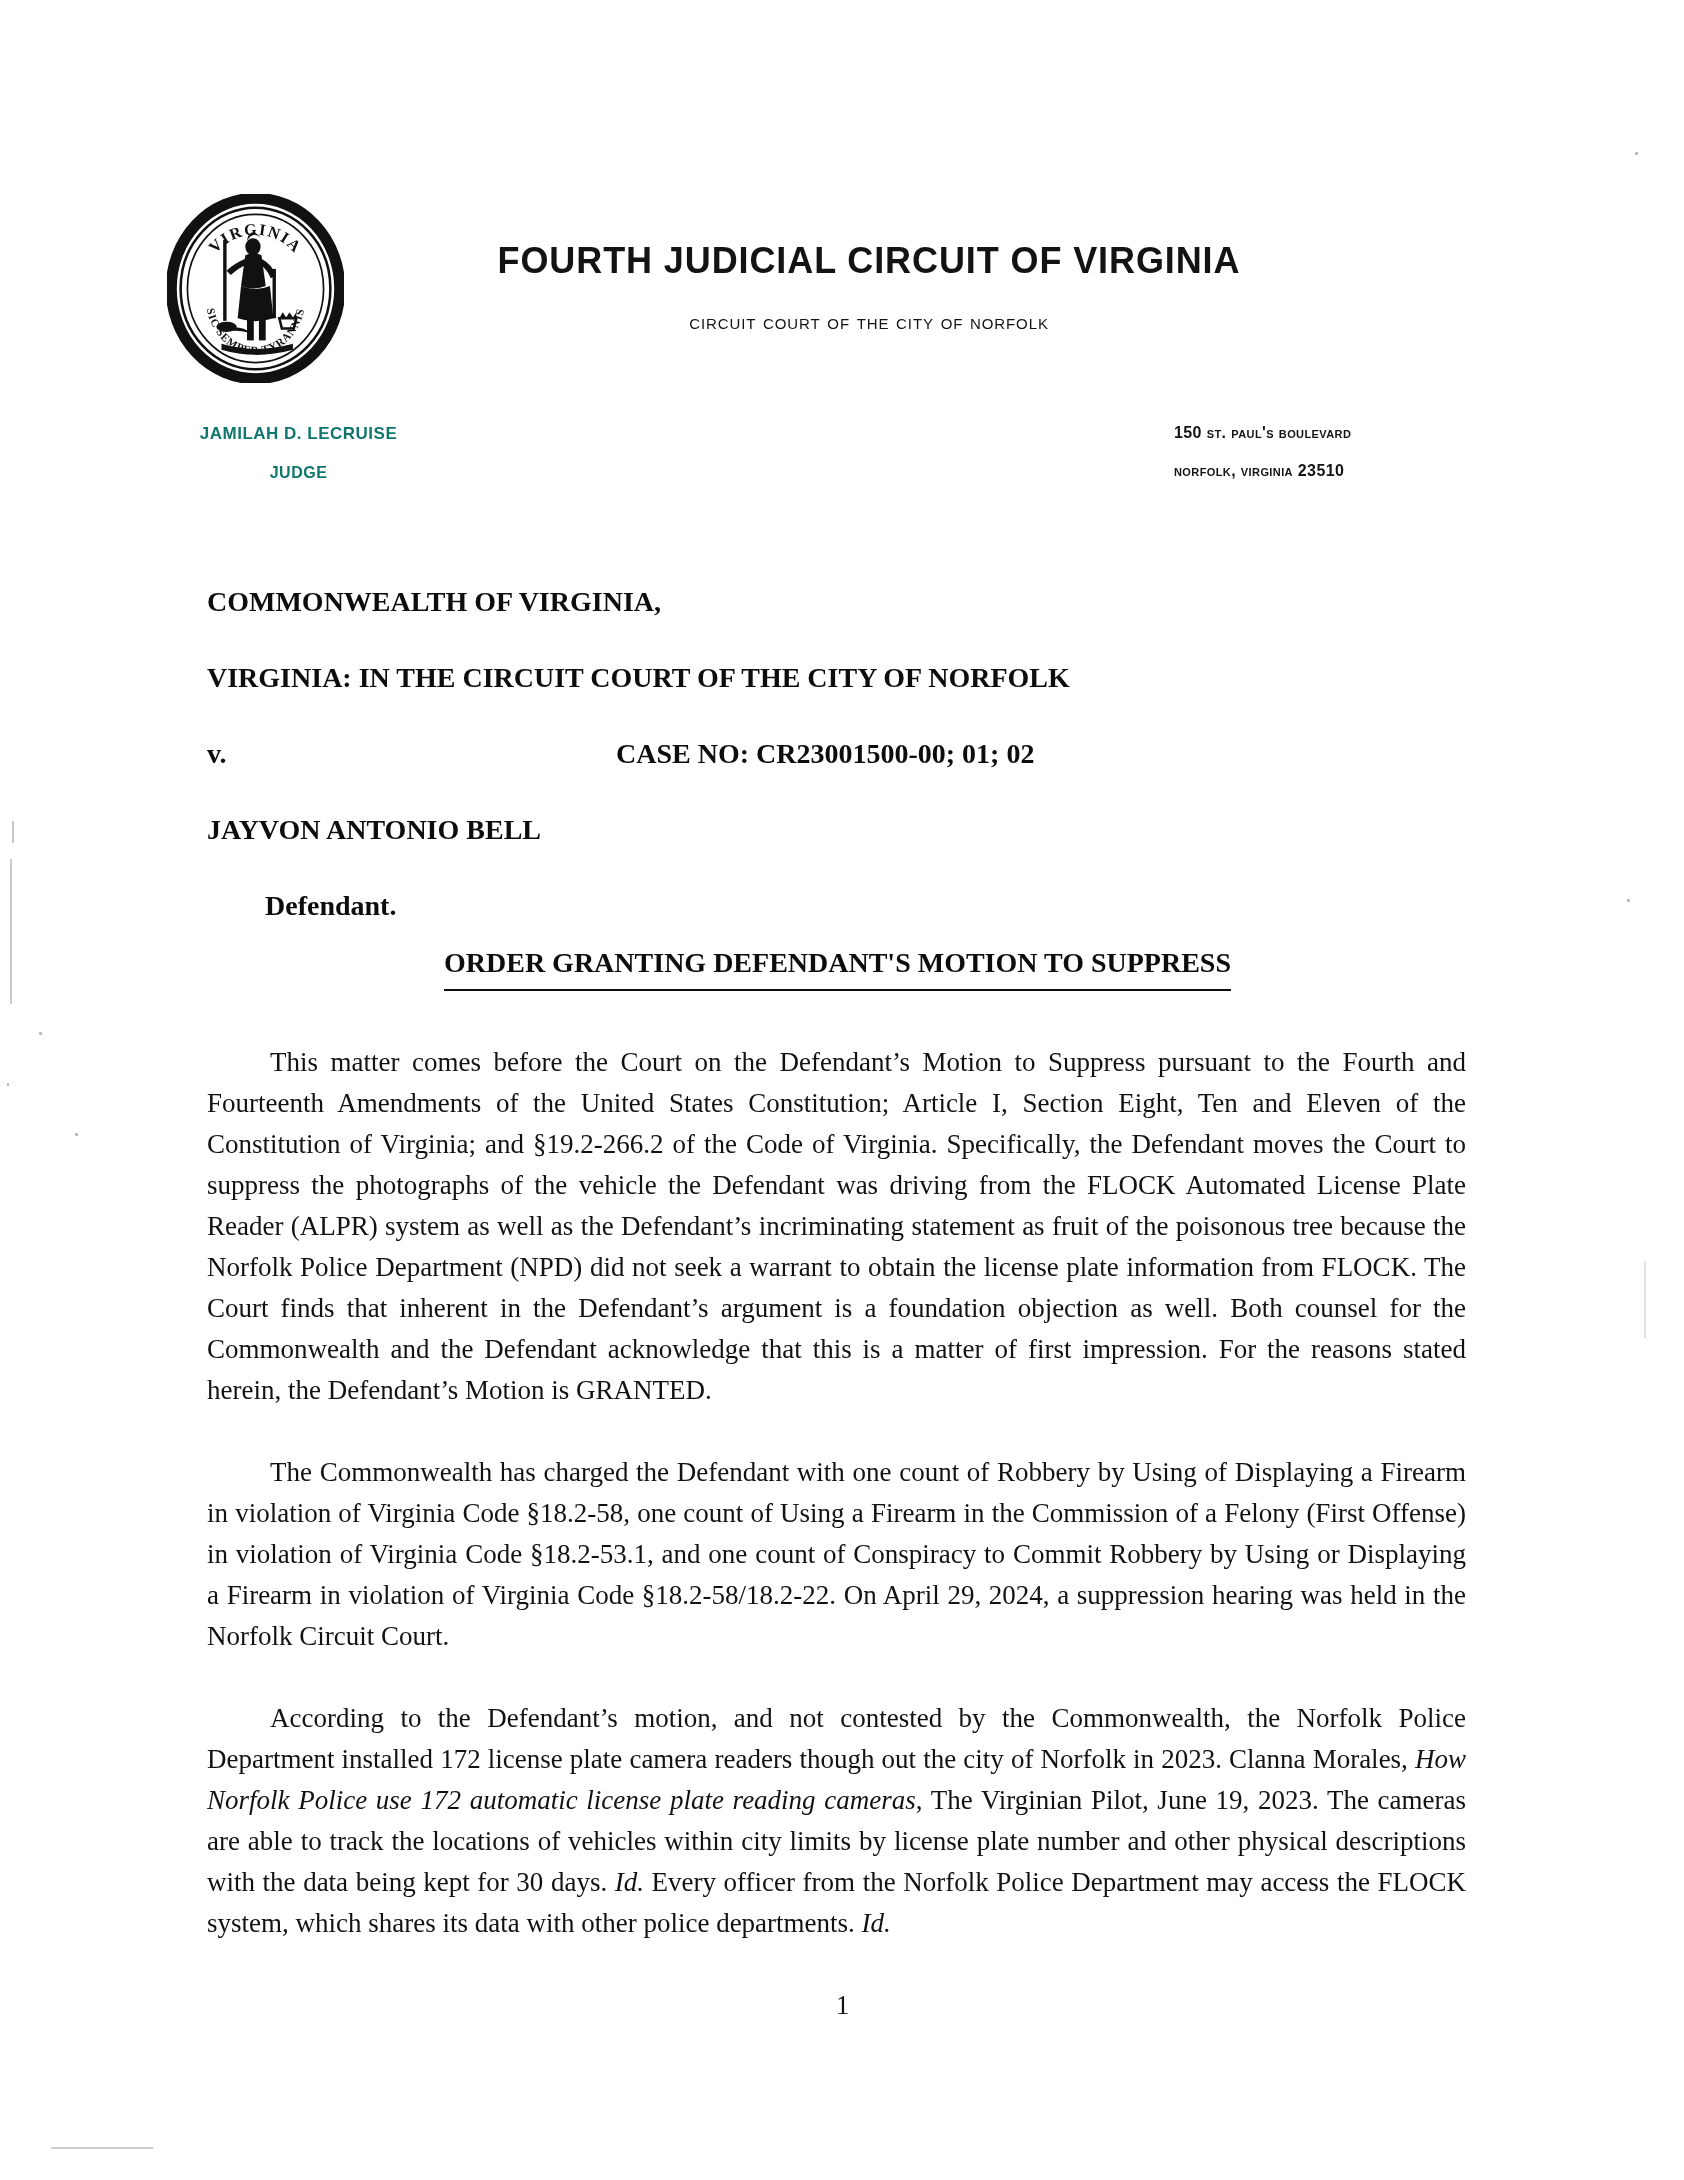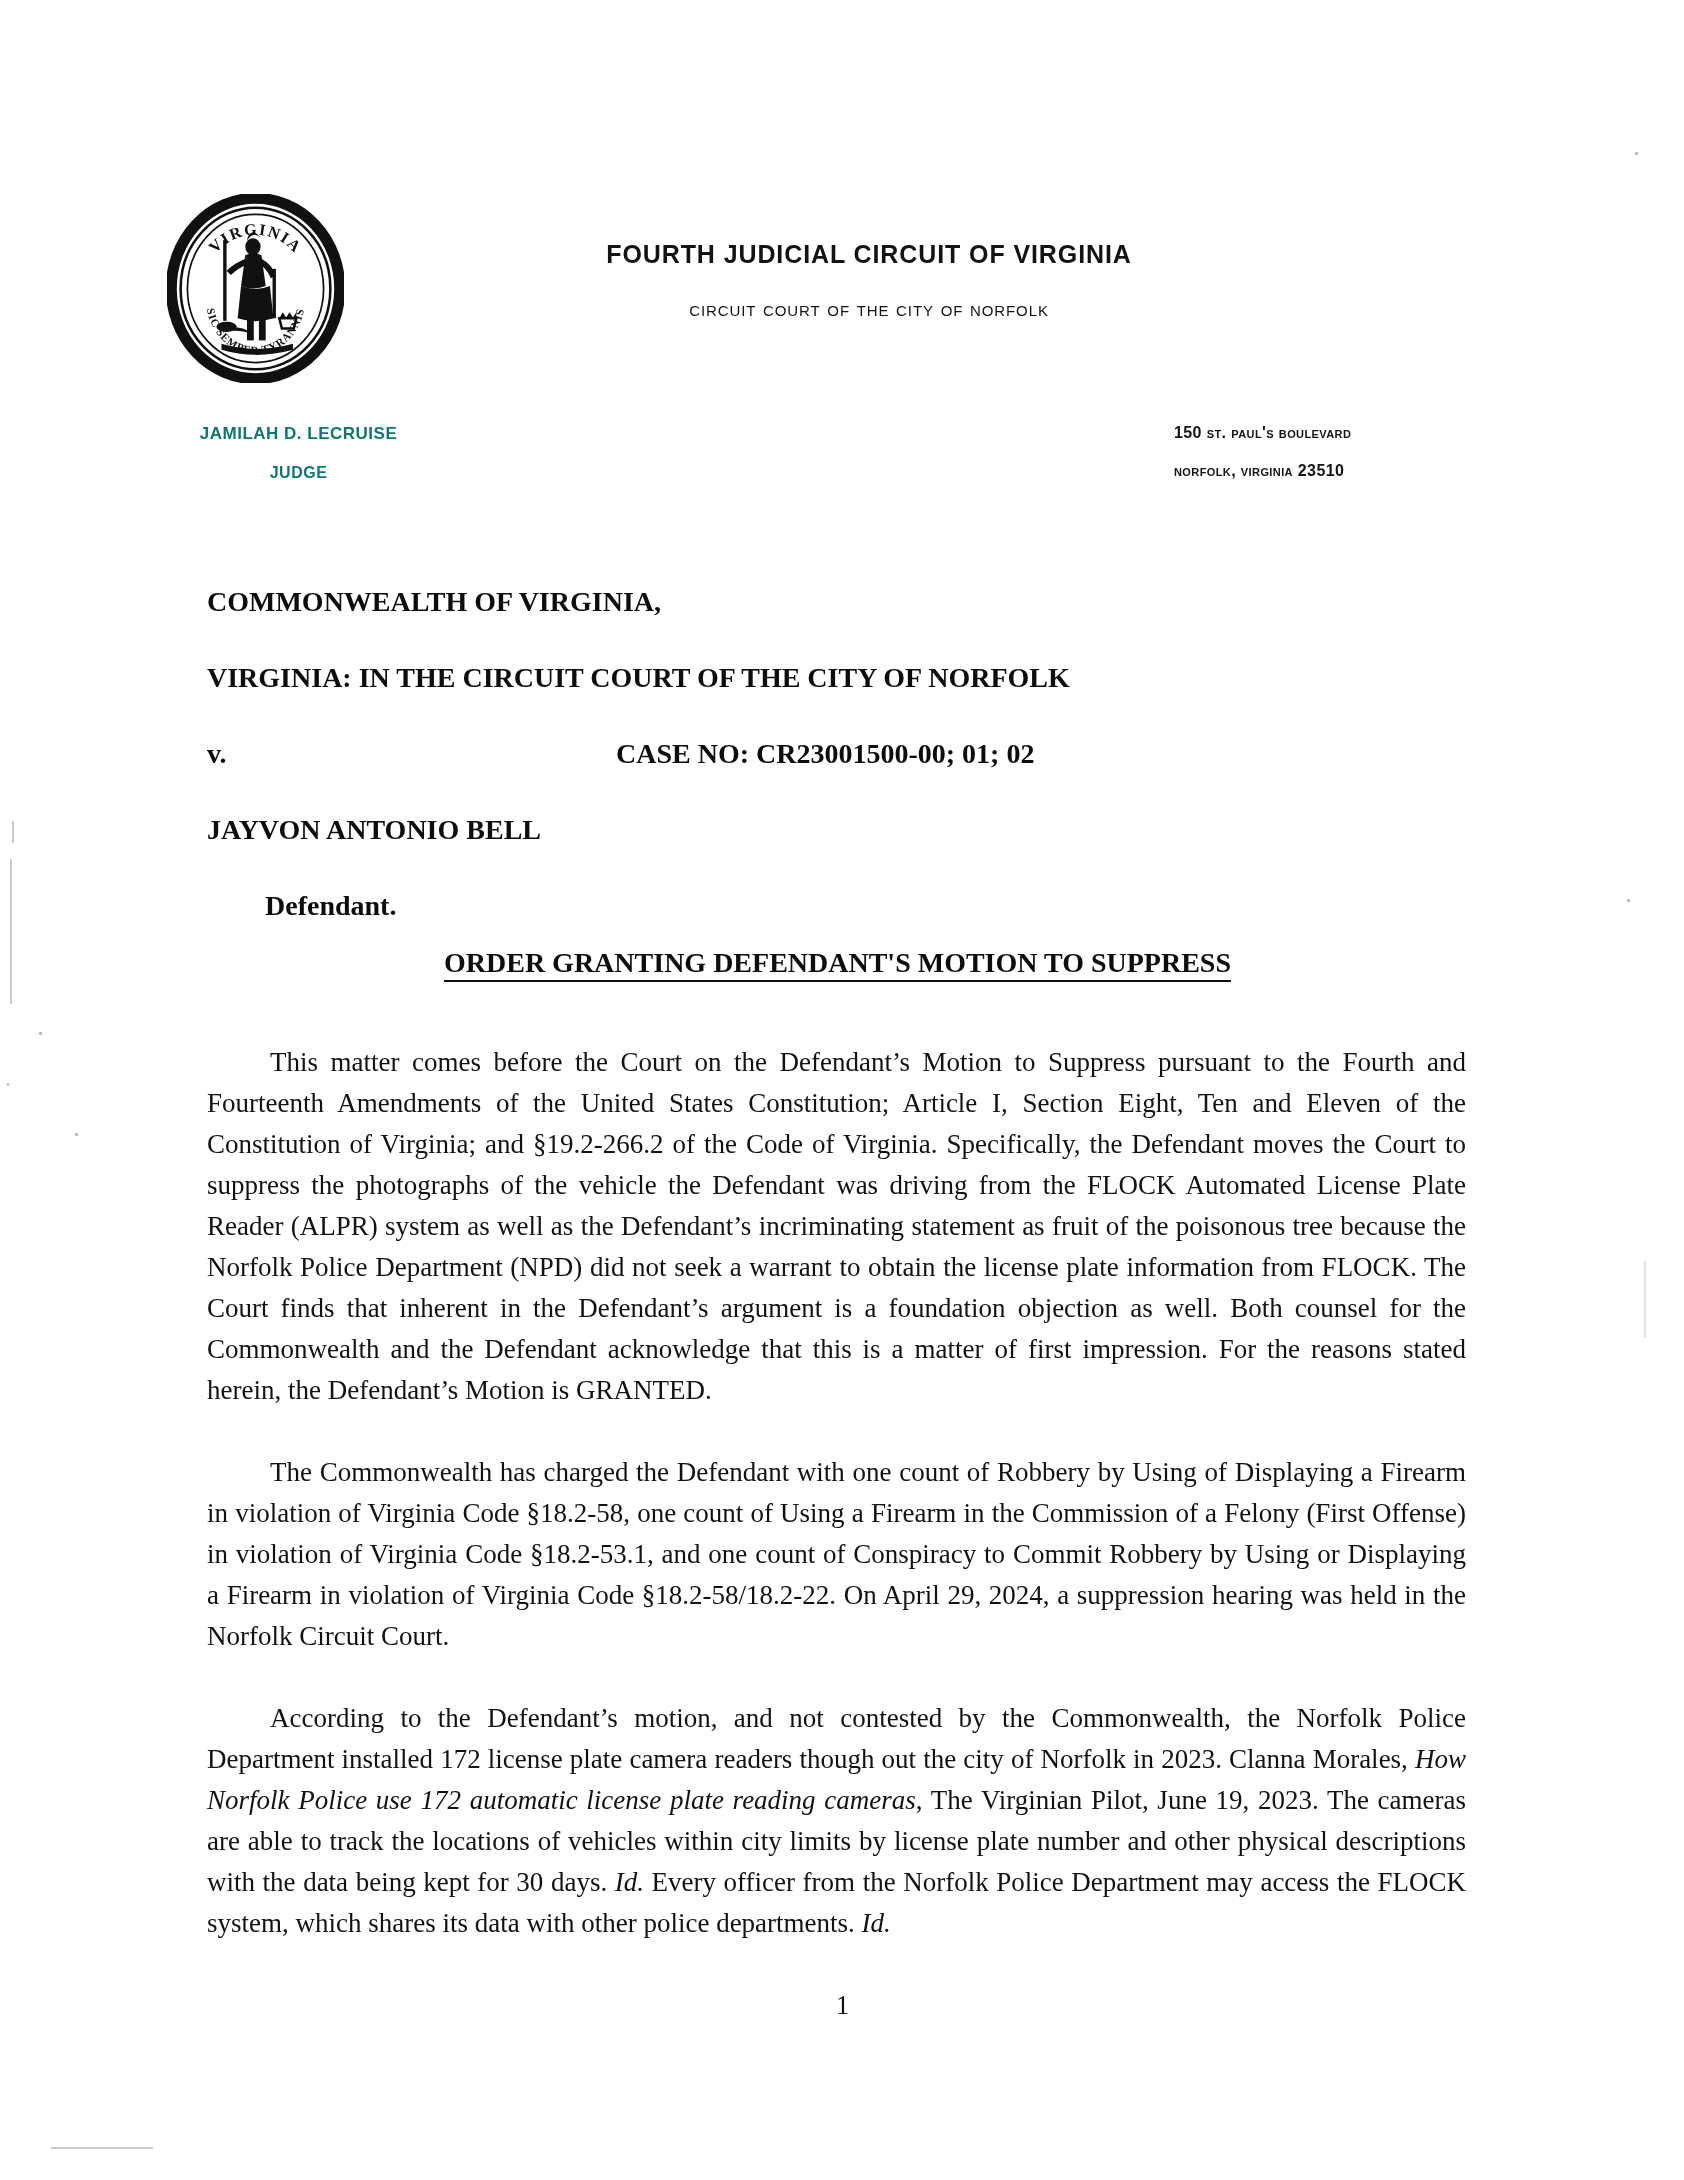--- a/index.html
+++ b/index.html
@@ -44,21 +44,21 @@
   .court-titles {
     position: absolute;
     left: 443px;
     top: 240px;
     width: 852px;
     text-align: center;
   }
   .court-title-1 {
     font-family: "Liberation Sans", "DejaVu Sans", sans-serif;
     font-weight: 700;
-    font-size: 25px;
+    font-size: 36px;
     letter-spacing: 0.9px;
     color: #131313;
     white-space: nowrap;
   }
   .court-title-2 {
     font-family: "Liberation Sans", "DejaVu Sans", sans-serif;
     font-weight: 400;
     font-size: 21px;
     letter-spacing: 0.9px;
     color: #131313;
@@ -125,21 +125,21 @@
     left: 207px;
     top: 947px;
     width: 1261px;
     text-align: center;
     font-weight: 700;
     font-size: 28px;
     color: #0d0d0d;
   }
   .order-title span {
     border-bottom: 2.6px solid #0d0d0d;
-    padding-bottom: 2px;
+    padding-bottom: 11px;
   }
 
   
   .body-text {
     position: absolute;
     left: 207px;
     top: 1042px;
     width: 1259px;
     font-size: 27px;
     line-height: 41px;

